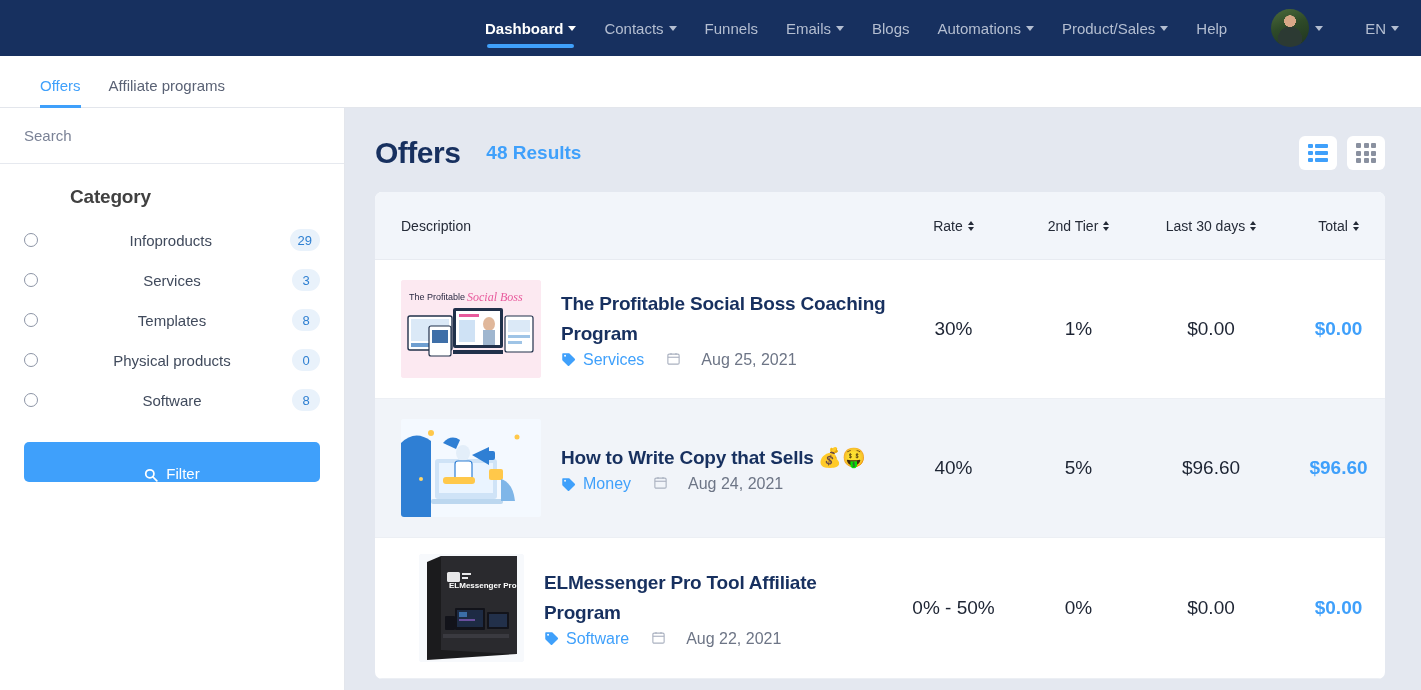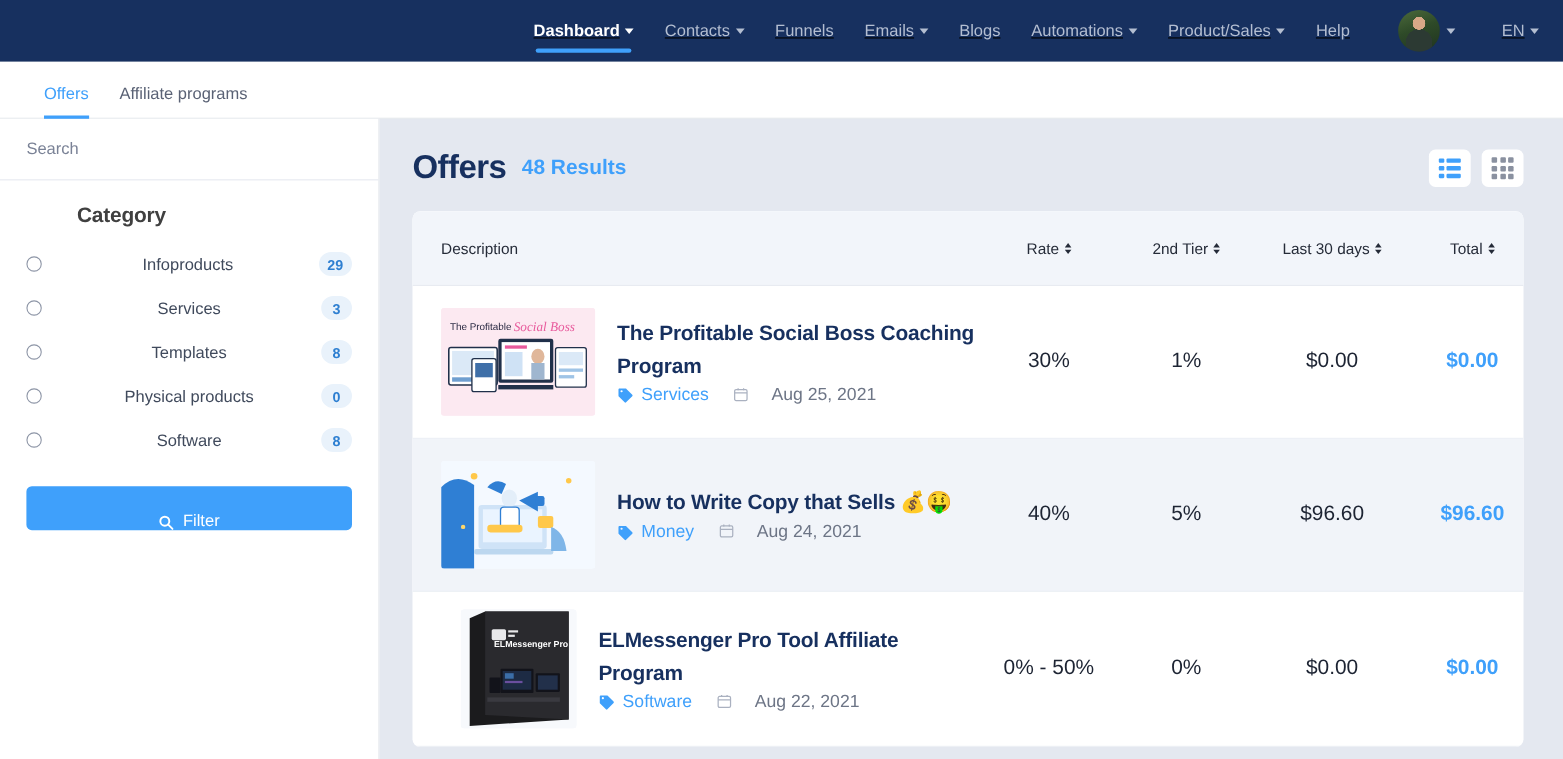--- a/index.html
+++ b/index.html
@@ -24,21 +24,20 @@
   .brand-sep {
     width: 1px; height: 26px; background: #56698f;
     margin: 0 22px;
   }
   .brand-sub { color: #ffffff; font-size: 19px; font-weight: 700; letter-spacing: -0.2px; }
 
   .nav-main {
     display: flex; align-items: center; gap: 28px;
     margin-left: auto; padding-right: 0;
     height: 52px;
-    text-decoration: underline;
   }
   .nav-item {
     color: #b4bed1; font-size: 15px; font-weight: 500;
     display: flex; align-items: center; gap: 5px;
     height: 56px; cursor: pointer; position: relative;
     white-space: nowrap;
   }
   .nav-item.active { color: #ffffff; font-weight: 700; }
   .nav-item.active::after {
     content: ""; position: absolute; left: 2px; right: 2px; bottom: 8px;
@@ -103,39 +102,39 @@
   .cat-row {
     display: flex; align-items: center;
     height: 40px; cursor: pointer;
   }
   .radio {
     width: 14px; height: 14px; border-radius: 50%;
     border: 1.4px solid #8d95a6; flex: none; margin-right: 14px;
   }
   .cat-label { font-size: 15px; color: #404a5c; flex: 1; text-align: center; }
   .cat-count {
-    font-size: 13px; font-weight: 700; color: #2e7fd1;
+    font-size: 13px; font-weight: 400; color: #2e7fd1;
     background: #e9f2fb; border-radius: 11px;
     min-width: 28px; height: 22px;
     display: flex; align-items: center; justify-content: center;
     padding: 0 8px;
   }
   .filter-btn {
     margin: 22px 24px 0 24px;
     height: 40px; background: #3fa0fb; border: none; border-radius: 5px;
     color: #fff; font-size: 15px; font-family: inherit;
     display: flex; align-items: flex-end; justify-content: center; gap: 8px;
     cursor: pointer; width: calc(100% - 48px);
   }
 
   
   .main { flex: 1; background: #e4e8f0; padding: 28px 36px 0 30px; overflow: hidden; }
   .main-head { display: flex; align-items: center; margin-bottom: 22px; }
   .page-title { font-size: 30px; font-weight: 700; color: #17305f; letter-spacing: -0.5px; }
-  .results { font-size: 19px; font-weight: 700; color: #3fa0fb; margin-left: 14px; }
+  .results { font-size: 19px; font-weight: 700; color: #3fa0fb; margin-left: 26px; }
   .view-toggle { margin-left: auto; display: flex; gap: 10px; }
   .view-btn {
     width: 38px; height: 34px; background: #fff; border-radius: 6px;
     display: flex; align-items: center; justify-content: center; cursor: pointer;
   }
   .ic-list { display: grid; grid-template-rows: repeat(3,1fr); gap: 2.5px; }
   .ic-list .r { display: flex; gap: 2.5px; }
   .ic-list .sq { width: 4.5px; height: 4.5px; background: #3fa0fb; border-radius: 1px; }
   .ic-list .bar { width: 13px; height: 4.5px; background: #3fa0fb; border-radius: 1px; }
   .ic-grid { display: grid; grid-template-columns: repeat(3, 5px); gap: 2.5px; }

